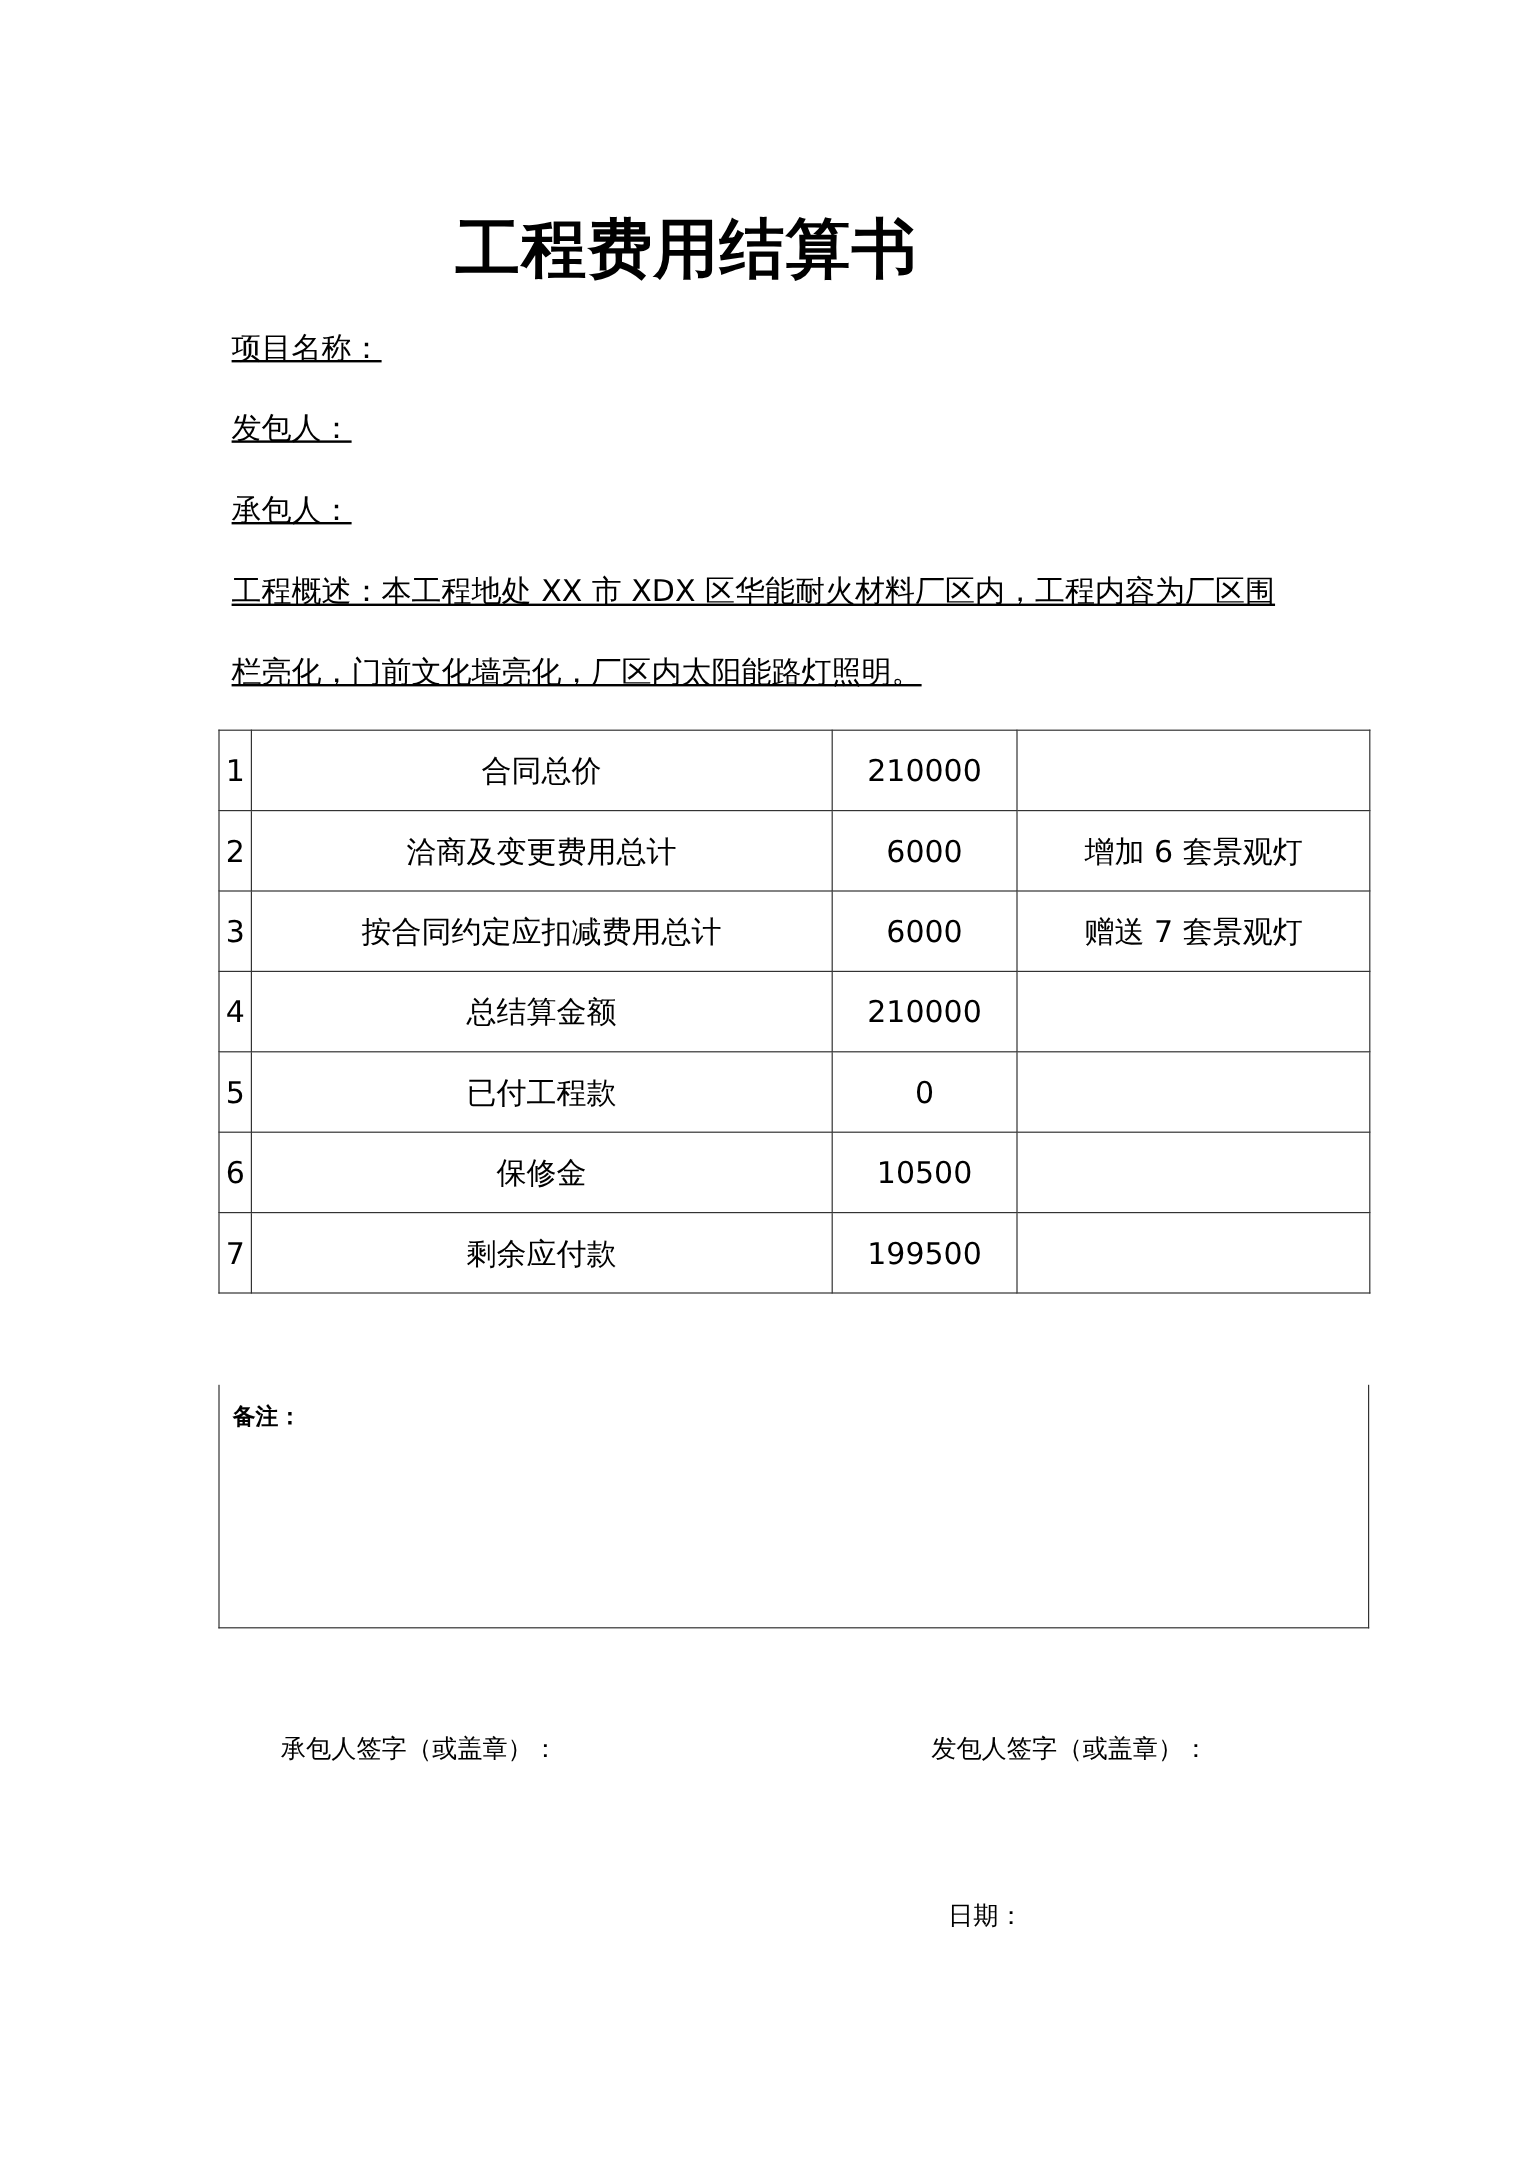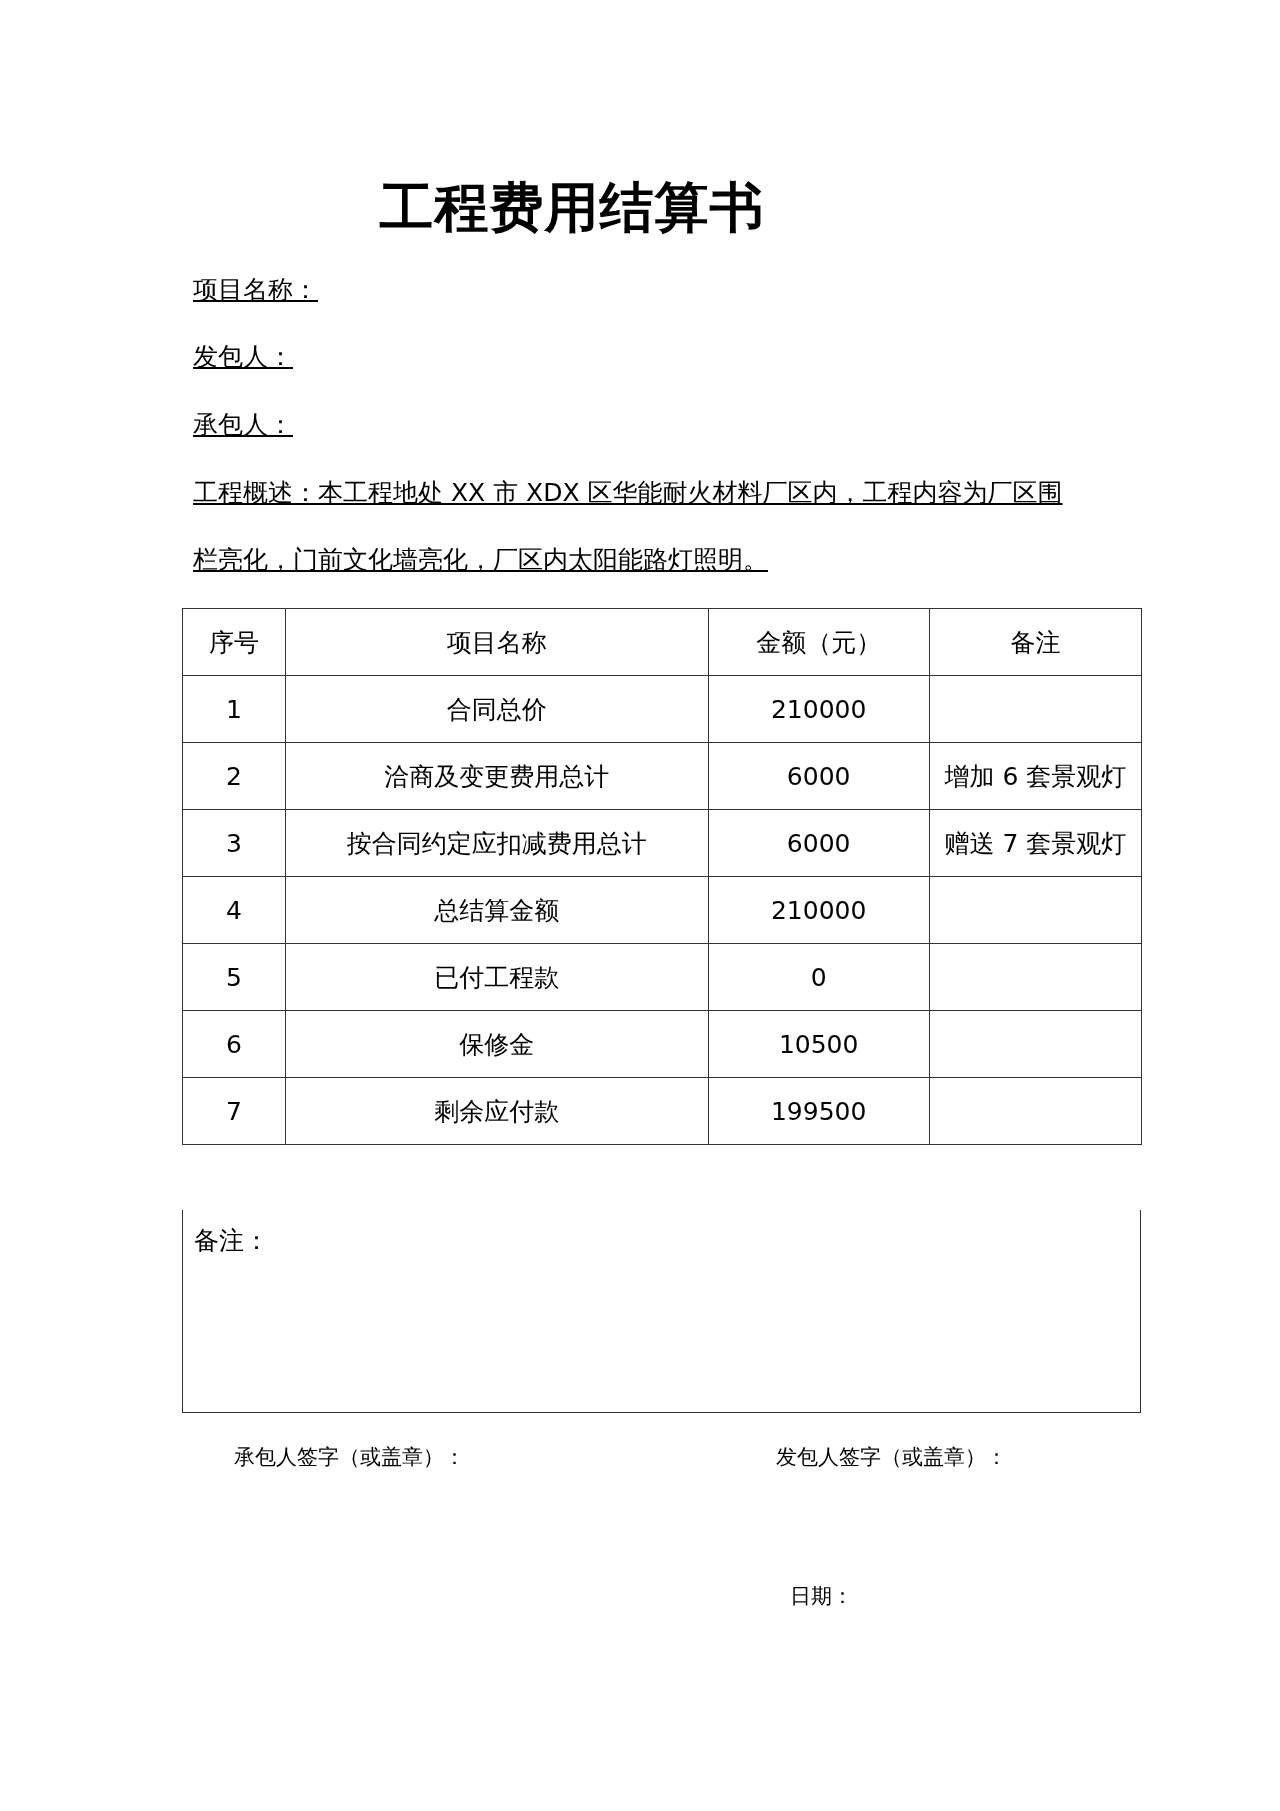--- a/index.html
+++ b/index.html
@@ -5,44 +5,38 @@
   html, body { margin:0; padding:0; background:#ffffff; }
   body { width:1280px; height:1811px; position:relative; overflow:hidden;
          font-family:"DejaVu Sans","Liberation Sans",sans-serif; color:#000; }
   .title { position:absolute; left:0; width:1116px; top:172px; text-align:center;
            font-size:54px; font-weight:bold; letter-spacing:1px;margin-left:14px; }
   .line { position:absolute; left:193px; font-size:25px; white-space:nowrap;text-decoration:underline; }
   table.main { position:absolute; left:182px; top:608px; width:960px;
                border-collapse:collapse; font-size:25px; }
   table.main td { border:1.5px solid #333; height:66px; text-align:center; padding:0; }
   .c1 { width:102px; } .c2 { width:421px; } .c3 { width:220px; } .c4 { width:211px; }
-  .notes { position:absolute; left:182px; top:1210px; width:957px; height:202px;
-           border:1.5px solid #333; border-top:none; font-size:25px; }
+  .notes { position:absolute; left:182px; top:1154px; width:957px; height:202px;
+           border:1.5px solid #333; border-top:none; font-size:19px;font-weight:bold; }
   .notes div { position:absolute; left:11px; white-space:nowrap; }
   .sig { position:absolute; font-size:21px; white-space:nowrap; }
 </style>
 </head>
 <body>
 
 <div class="title">工程费用结算书</div>
 
 <div class="line" style="top:273px">项目名称：</div>
 <div class="line" style="top:340px">发包人：</div>
 <div class="line" style="top:408px">承包人：</div>
 <div class="line" style="top:476px">工程概述：本工程地处 XX 市 XDX 区华能耐火材料厂区内，工程内容为厂区围</div>
 <div class="line" style="top:543px">栏亮化，门前文化墙亮化，厂区内太阳能路灯照明。</div>
 
 <table class="main">
   <tbody>
-      <tr>
-    <td class="c1">序号</td>
-    <td class="c2">项目名称</td>
-    <td class="c3">金额（元）</td>
-    <td class="c4">备注</td>
-  </tr>
   <tr>
     <td>1</td>
     <td>合同总价</td>
     <td>210000</td>
     <td></td>
   </tr>
   <tr>
     <td>2</td>
     <td>洽商及变更费用总计</td>
     <td>6000</td>

